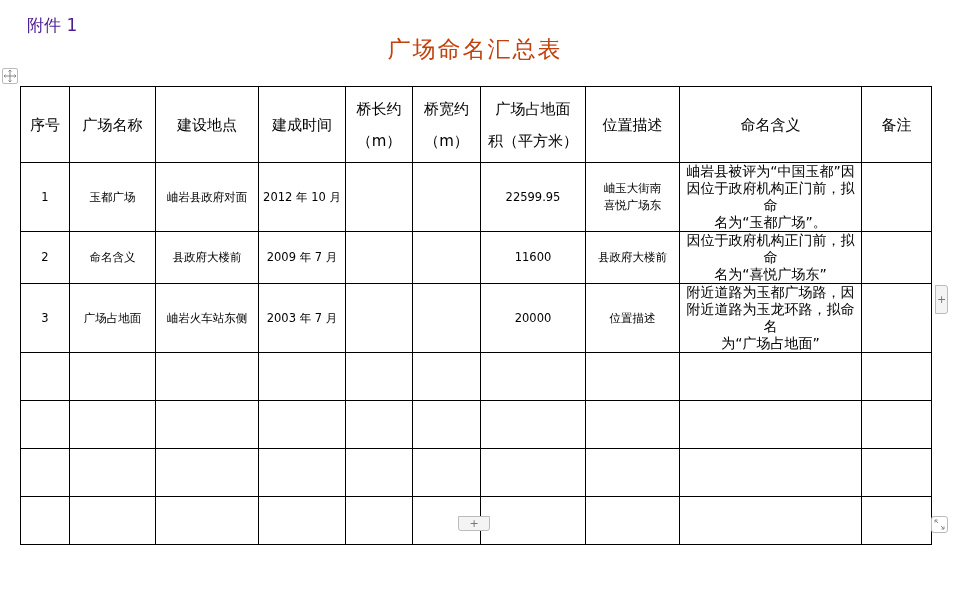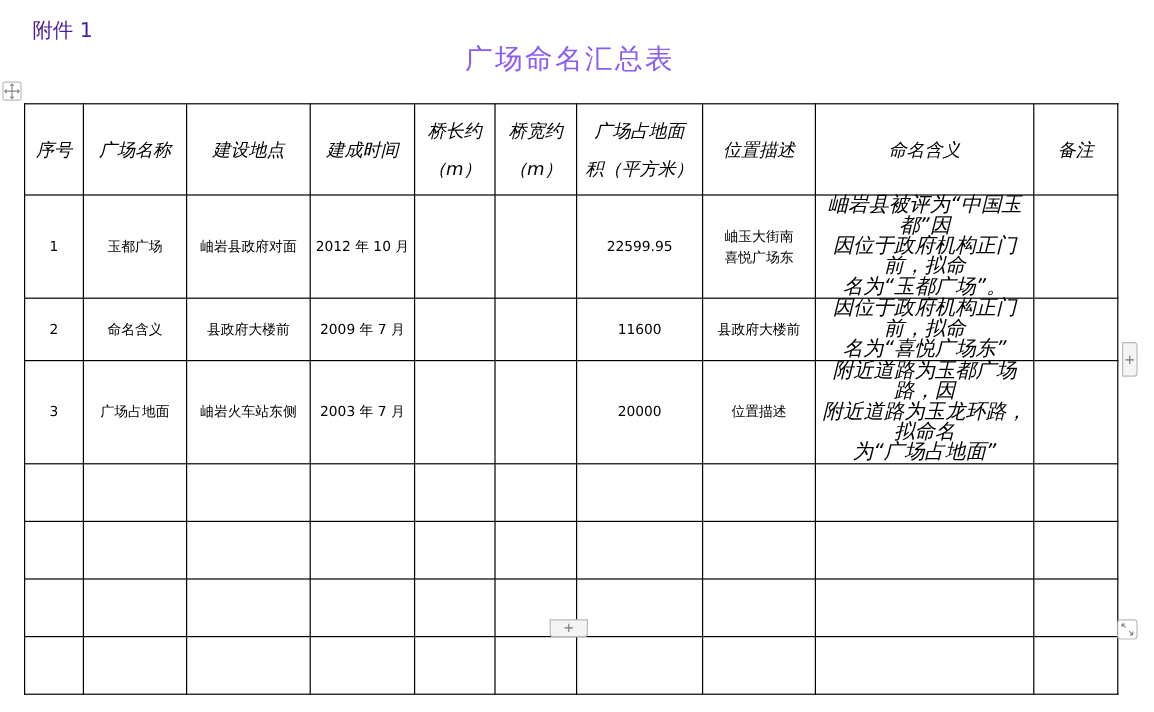--- a/index.html
+++ b/index.html
@@ -1,25 +1,25 @@
 <!DOCTYPE html>
 <html><head>
 <meta charset="utf-8">
 <style>
   html, body { margin:0; padding:0; background:#ffffff; }
   body { width:962px; height:593px; position:relative; overflow:hidden; font-family:"DejaVu Sans","Liberation Sans",sans-serif; color:#000; }
   .attach { position:absolute; left:27px; top:2px; font-size:17px; color:#4c1d95;margin-top:12px; }
-  .title { position:absolute; left:0; width:950px; top:34px; text-align:center; font-size:23px; letter-spacing:2px; color:#8b5cf6; }
+  .title { position:absolute; left:0; width:950px; top:34px; text-align:center; font-size:23px; letter-spacing:2px; color:#c2410c; }
   .move-handle { position:absolute; left:2px; top:68px; width:16px; height:16px; border:1px solid #bbb; border-radius:2px; background:#fff; box-sizing:border-box; }
   .move-handle svg { display:block; }
   table.main { position:absolute; left:20px; top:86px; border-collapse:collapse; table-layout:fixed; }
   table.main td, table.main th { border:1px solid #000; padding:0; text-align:center; vertical-align:middle; font-weight:normal; }
-  th { font-size:15px; line-height:32px;font-style:italic; }
+  th { font-size:15px; line-height:32px; }
   td.data { font-size:11.5px; line-height:17px; }
-  td.long { font-size:17px; line-height:17px; padding:0 4px;font-style:italic; }
+  td.long { font-size:14px; line-height:17px; padding:0 4px; }
   .add-col { position:absolute; left:935px; top:285px; width:13px; height:29px; border:1px solid #bbb; border-radius:0 3px 3px 0; background:#f4f4f4; box-sizing:border-box; font-size:11px; color:#777; text-align:center; line-height:27px; }
   .add-row { position:absolute; left:458px; top:516px; width:32px; height:15px; border:1px solid #bbb; border-radius:0 0 3px 3px; background:#f4f4f4; box-sizing:border-box; font-size:11px; color:#777; text-align:center; line-height:13px; }
   .resize-handle { position:absolute; left:931px; top:516px; width:17px; height:17px; border:1px solid #bbb; border-radius:3px; background:#fff; box-sizing:border-box; }
 </style>
 </head>
 <body>
 
 <div class="attach">附件 1</div>
 <div class="title">广场命名汇总表</div>
 

